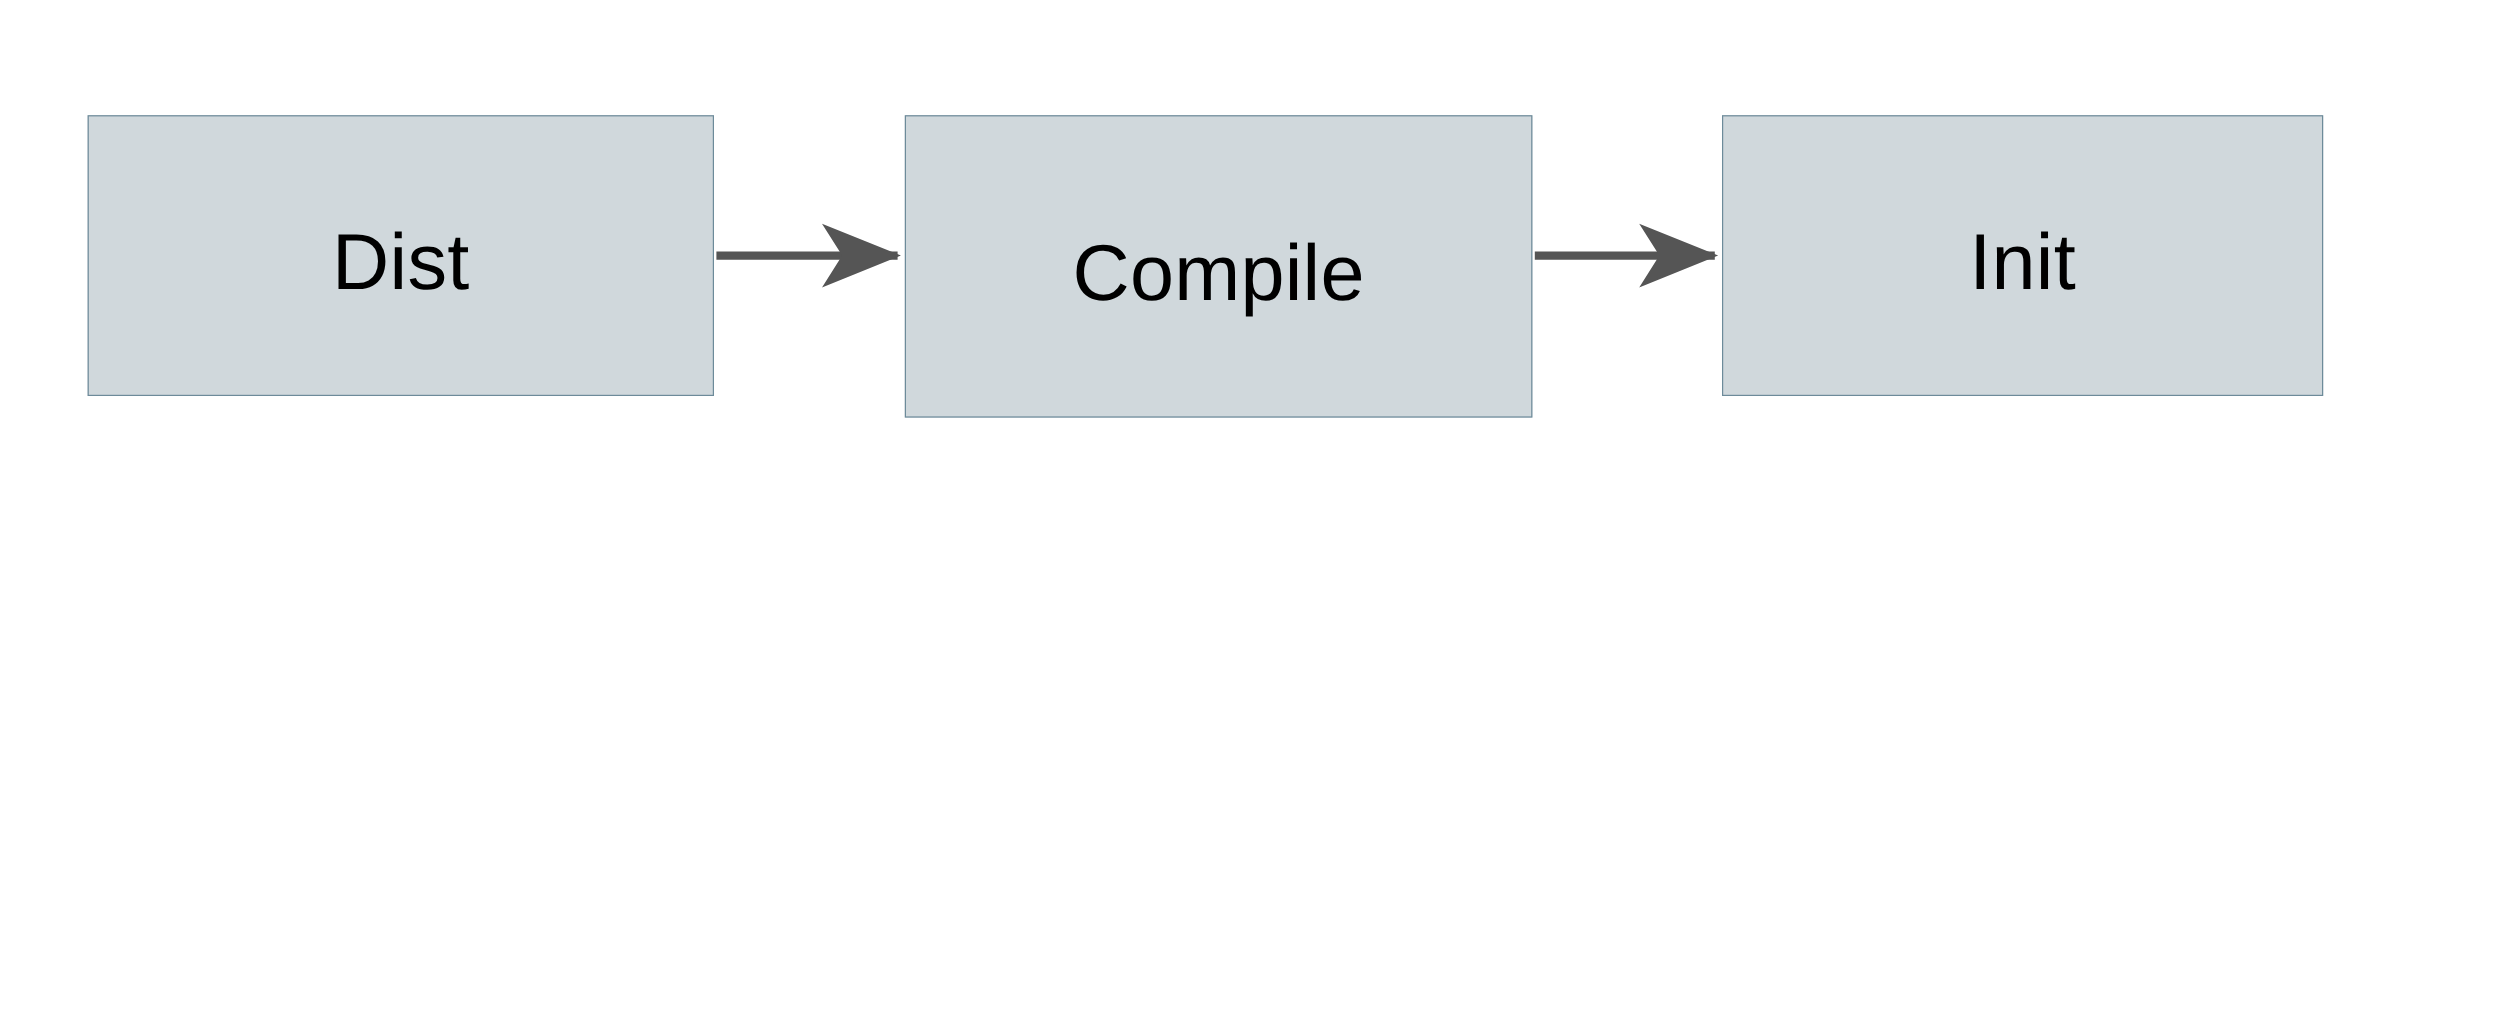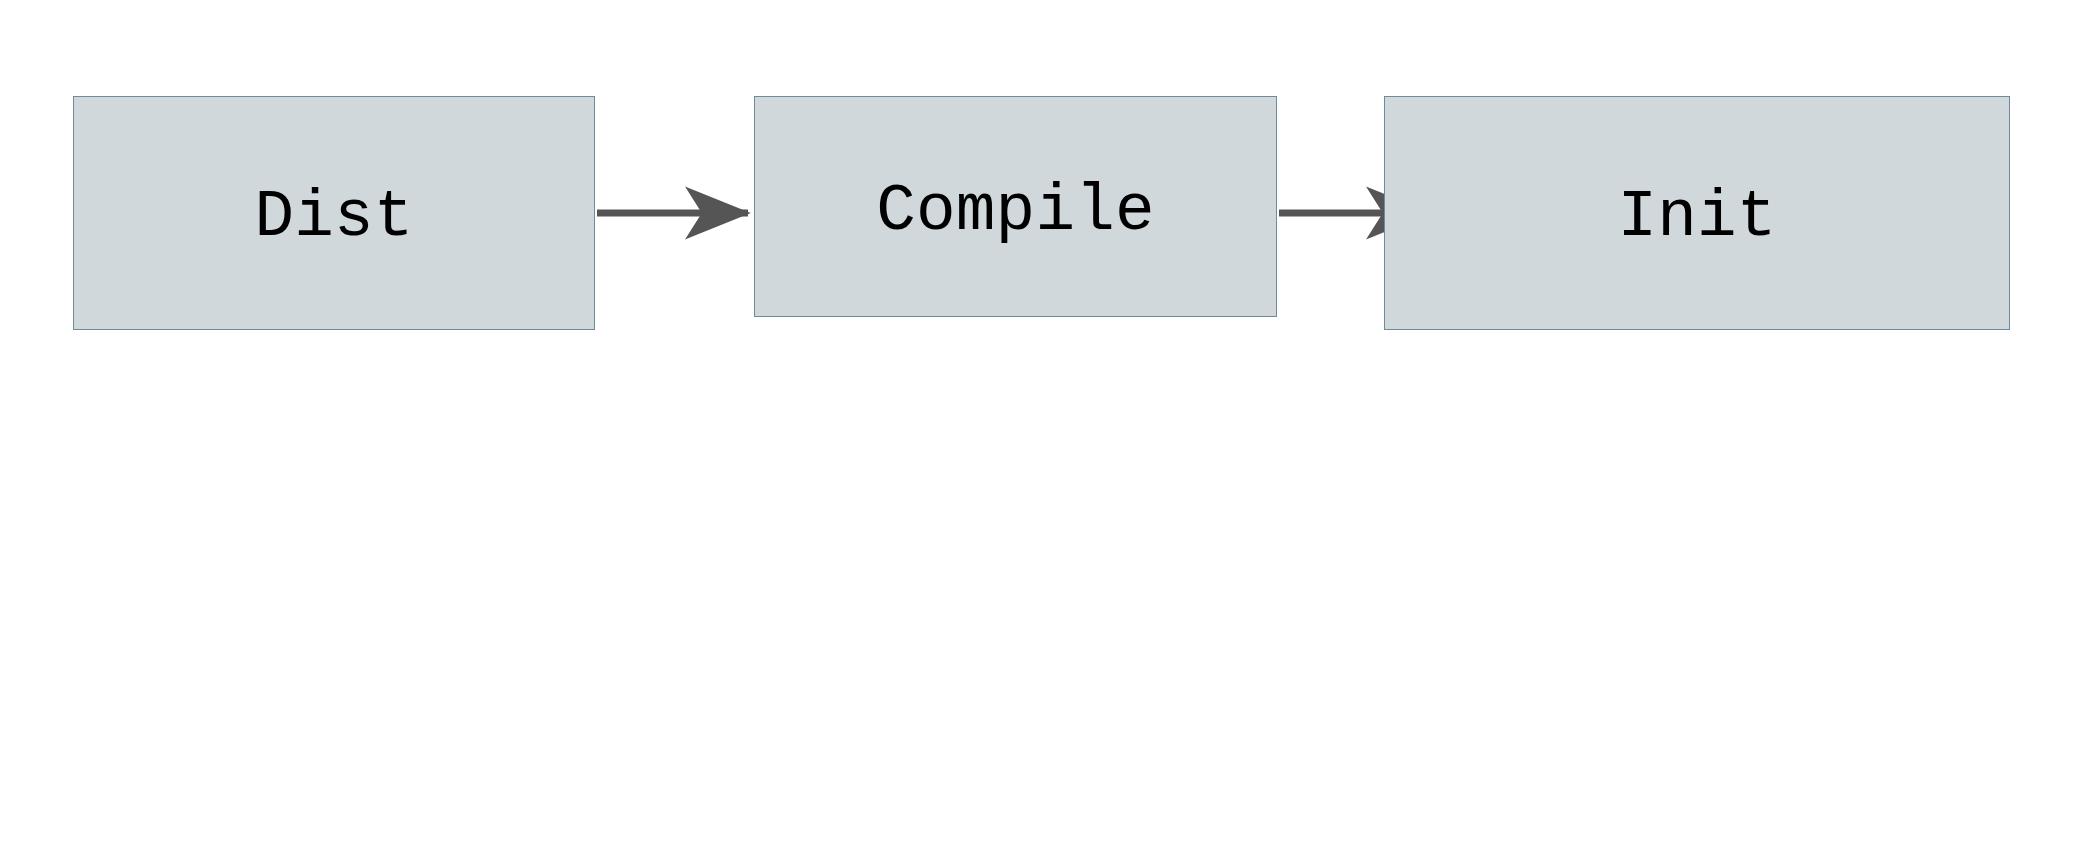--- a/index.html
+++ b/index.html
@@ -22,21 +22,21 @@
     position: absolute;
     box-sizing: border-box;
     background: #d0d8dc;
     border: 1.6px solid #6d8b9a;
     display: flex;
     align-items: center;
     justify-content: center;
     user-select: none;
   }
   .node-label {
-    font-family: Liberation Mono, monospace;
+    font-family: Liberation Sans, sans-serif;
     font-size: 66px;
     font-weight: 400;
     color: #000000;
     letter-spacing: 0.2px;
     line-height: 1;
     white-space: nowrap;
     margin-top: 10px;
   }
   .edge-layer {
     position: absolute;
@@ -68,22 +68,22 @@
 
     <g class="edge-hit">
       <line x1="1279" y1="213" x2="1429" y2="213" stroke="#555555" stroke-width="7" marker-end="url(#arrowhead)"></line>
     </g>
   </svg>
 
   <div class="node" style="left:73px; top:96px; width:522px; height:234px;">
     <span class="node-label">Dist</span>
   </div>
 
-  <div class="node" style="left:754px; top:96px; width:523px; height:221px;text-align:right;">
+  <div class="node" style="left:754px; top:96px; width:523px; height:252px;text-align:right;">
     <span class="node-label">Compile</span>
   </div>
 
-  <div class="node" style="left:1384px; top:96px; width:626px; height:234px;">
+  <div class="node" style="left:1435px; top:96px; width:501px; height:234px;">
     <span class="node-label">Init</span>
   </div>
 
 
 </div>
 
 </body></html>

